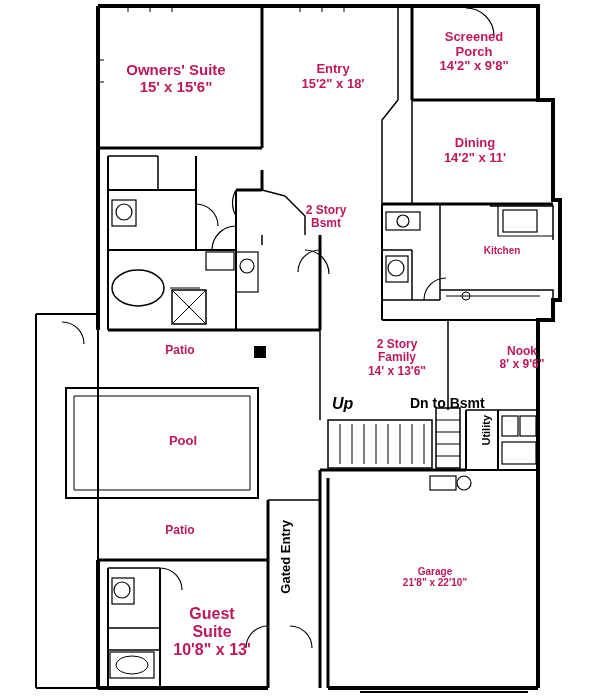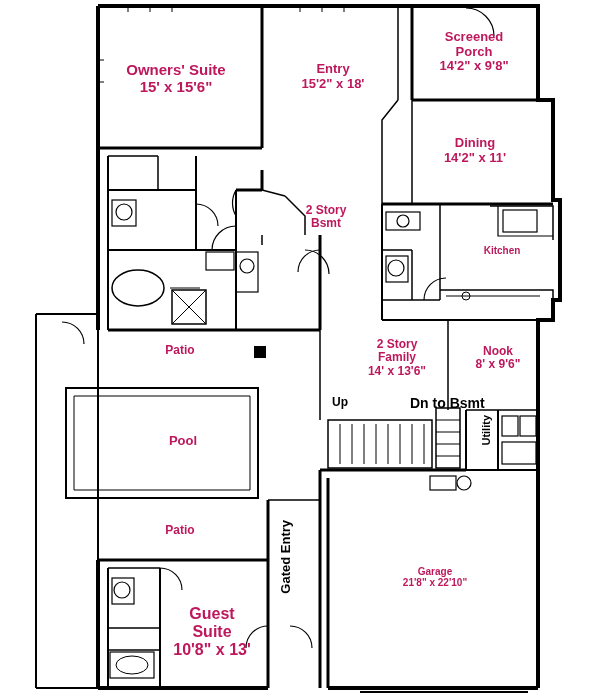--- a/index.html
+++ b/index.html
@@ -203,21 +203,21 @@
       <span class="name">Bsmt</span>
     </div>
     <div class="room" style="left: 462px; top: 245px; width: 80px; font-size: 10px;">
       <span class="name">Kitchen</span>
     </div>
     <div class="room" style="left: 352px; top: 338px; width: 90px; font-size: 12px;">
       <span class="name">2 Story</span>
       <span class="name">Family</span>
       <span class="dim">14' x 13'6"</span>
     </div>
-    <div class="room" style="left: 462px; top: 345px; width: 72px; font-size: 12px;">
+    <div class="room" style="left: 486px; top: 345px; width: 72px; font-size: 12px;">
       <span class="name">Nook</span>
       <span class="dim">8' x 9'6"</span>
     </div>
     <div class="room" style="left: 145px; top: 344px; width: 70px; font-size: 12px;">
       <span class="name">Patio</span>
     </div>
     <div class="room" style="left: 148px; top: 434px; width: 70px; font-size: 13px;">
       <span class="name">Pool</span>
     </div>
     <div class="room" style="left: 145px; top: 524px; width: 70px; font-size: 12px;">
@@ -225,17 +225,17 @@
     </div>
     <div class="room" style="left: 170px; top: 592px; width: 84px; font-size: 16px; margin-top: 13px;">
       <span class="name">Guest</span>
       <span class="name">Suite</span>
       <span class="dim">10'8" x 13'</span>
     </div>
     <div class="room" style="left: 370px; top: 566px; width: 130px; font-size: 10px;">
       <span class="name">Garage</span>
       <span class="dim">21'8" x 22'10"</span>
     </div>
-    <div class="lbl" style="left: 332px; top: 395px; font-size: 12px;">Up</div>
+    <div class="lbl" style="left: 332px; top: 395px; font-size: 16px; font-style: italic;">Up</div>
     <div class="lbl" style="left: 410px; top: 395px; font-size: 14px;">Dn to Bsmt</div>
     <div class="lbl vert" style="left: 480px; top: 415px; font-size: 11px;">Utility</div>
     <div class="lbl vert" style="left: 278px; top: 520px; font-size: 13px;">Gated Entry</div>
   </div>
 
 </body></html>

